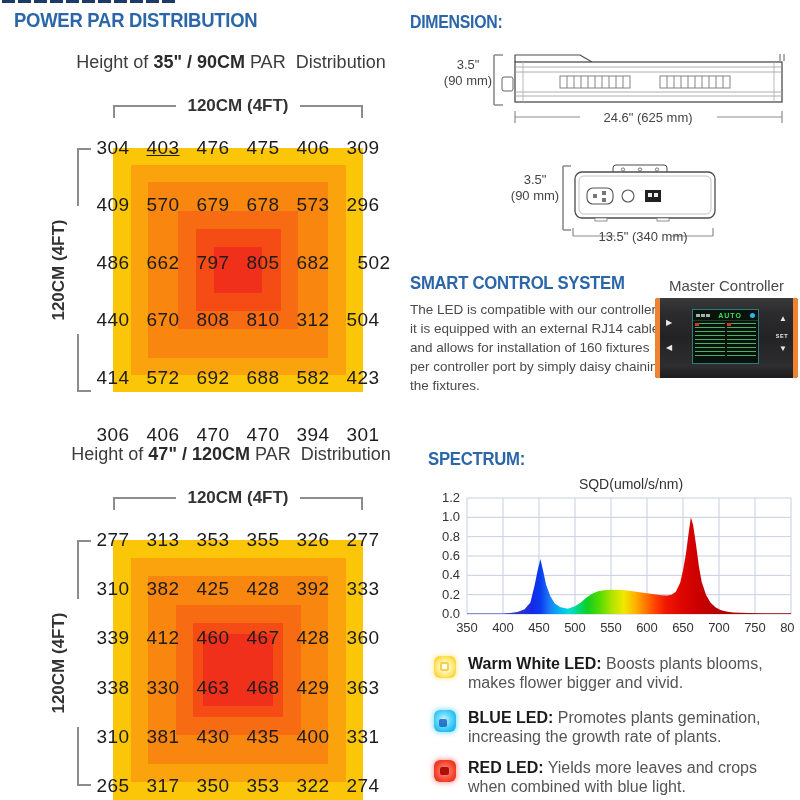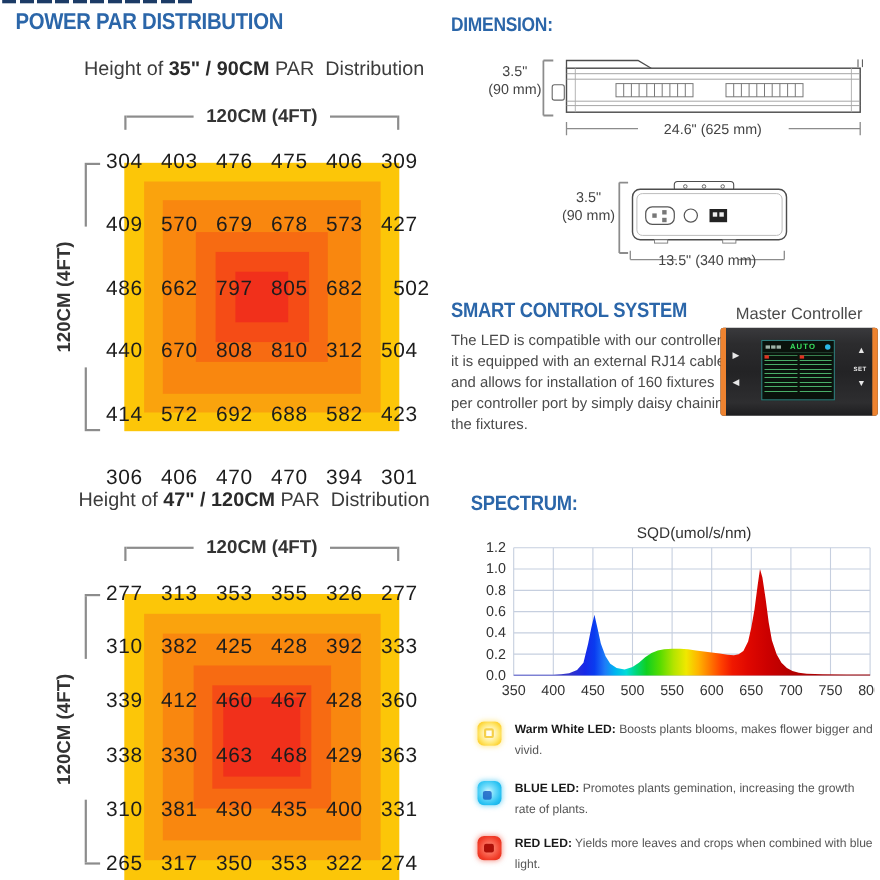--- a/index.html
+++ b/index.html
@@ -82,21 +82,21 @@
   .led-inner { position:absolute; border-radius:2px; }
   .led-warm { background:radial-gradient(circle at 50% 50%, #fffdf0 0%, #fff6c8 28%, #ffe76e 58%, #fdd02e 82%, #fcca22 100%);
     box-shadow:0 0 5px 1px rgba(255,220,80,0.55); }
   .led-warm .led-inner { left:6px; top:6px; width:9px; height:9px; background:#fffef6; border:2px solid #f5d04a; }
   .led-blue { background:radial-gradient(circle at 45% 45%, #d9f7ff 0%, #74ddfb 32%, #27c1f2 68%, #0fa6e0 100%);
     box-shadow:0 0 5px 1px rgba(40,190,240,0.55); }
   .led-blue .led-inner { left:5px; top:9px; width:8px; height:8px; background:#1a63c4; opacity:0.85; }
   .led-red { background:radial-gradient(circle at 50% 50%, #ffb7a8 0%, #fb6c58 32%, #f13c28 68%, #df2a18 100%);
     box-shadow:0 0 5px 1px rgba(240,70,50,0.5); }
   .led-red .led-inner { left:6px; top:7px; width:9px; height:8px; background:#ad1008; }
-  .legend-text { margin-left:34px; font-size:11px; line-height:19px; color:#555; }
+  .legend-text { margin-left:34px; font-size:16px; line-height:19px; color:#555; }
   .legend-text b { color:#1a1a1a; }
 </style>
 </head>
 <body>
 
 <div id="page">
 
   <div class="abs top-fragment"></div>
 
   <div class="abs blue-heading" style="left:14px; top:8px;">POWER PAR DISTRIBUTION</div>
@@ -127,31 +127,31 @@
     <div class="layers">
         <div style="position: absolute; inset: 0%; background: rgb(252, 198, 8);"></div>
         <div style="position: absolute; inset: 7%; background: rgb(250, 163, 13);"></div>
         <div style="position: absolute; inset: 14%; background: rgb(249, 135, 15);"></div>
         <div style="position: absolute; inset: 26%; background: rgb(247, 107, 18);"></div>
         <div style="position: absolute; inset: 33%; background: rgb(245, 76, 22);"></div>
         <div style="position: absolute; inset: 40.5%; background: rgb(241, 48, 27);"></div>
       </div>
     <div class="grid" style="height: 287px;">
         <span class="par-num" style="left: 0%; top: 0%;">304</span>
-        <span class="par-num" style="left: 20%; top: 0%;">403</span>
+        <span class="par-num" style="left: 20%; top: 0%; text-decoration: underline;">403</span>
         <span class="par-num" style="left: 40%; top: 0%;">476</span>
         <span class="par-num" style="left: 60%; top: 0%;">475</span>
         <span class="par-num" style="left: 80%; top: 0%;">406</span>
         <span class="par-num" style="left: 100%; top: 0%;">309</span>
         <span class="par-num" style="left: 0%; top: 20%;">409</span>
         <span class="par-num" style="left: 20%; top: 20%;">570</span>
         <span class="par-num" style="left: 40%; top: 20%;">679</span>
         <span class="par-num" style="left: 60%; top: 20%;">678</span>
         <span class="par-num" style="left: 80%; top: 20%;">573</span>
-        <span class="par-num" style="left: 100%; top: 20%;">427</span>
+        <span class="par-num" style="left: 100%; top: 20%;">296</span>
         <span class="par-num" style="left: 0%; top: 40%;">486</span>
         <span class="par-num" style="left: 20%; top: 40%;">662</span>
         <span class="par-num" style="left: 40%; top: 40%;">797</span>
         <span class="par-num" style="left: 60%; top: 40%;">805</span>
         <span class="par-num" style="left: 80%; top: 40%;">682</span>
         <span class="par-num" style="left: 100%; top: 40%; padding-left: 22px;">502</span>
         <span class="par-num" style="left: 0%; top: 60%;">440</span>
         <span class="par-num" style="left: 20%; top: 60%;">670</span>
         <span class="par-num" style="left: 40%; top: 60%;">808</span>
         <span class="par-num" style="left: 60%; top: 60%;">810</span>

